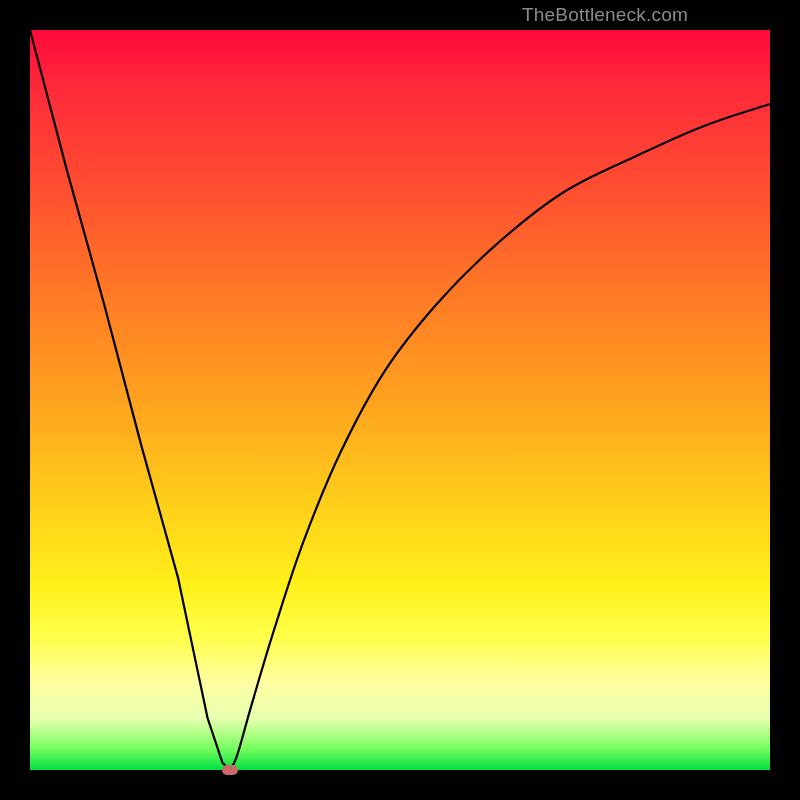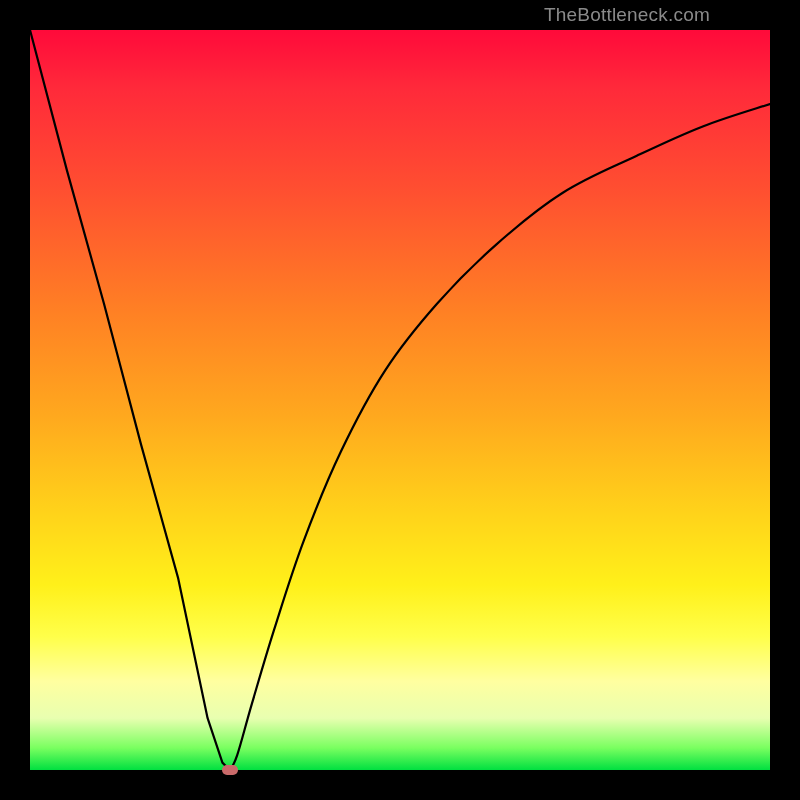--- a/index.html
+++ b/index.html
@@ -9,21 +9,20 @@
     height: 800px;
     overflow: hidden;
     background: #000;
     font-family: Arial, Helvetica, sans-serif;
   }
   .frame {
     position: relative;
     width: 716px;
     height: 800px;
     background: #000;
-    padding-left: 22px;
   }
   .plot {
     position: absolute;
     left: 30px;
     top: 30px;
     width: 740px;
     height: 740px;
     
     background: linear-gradient(
       to bottom,

